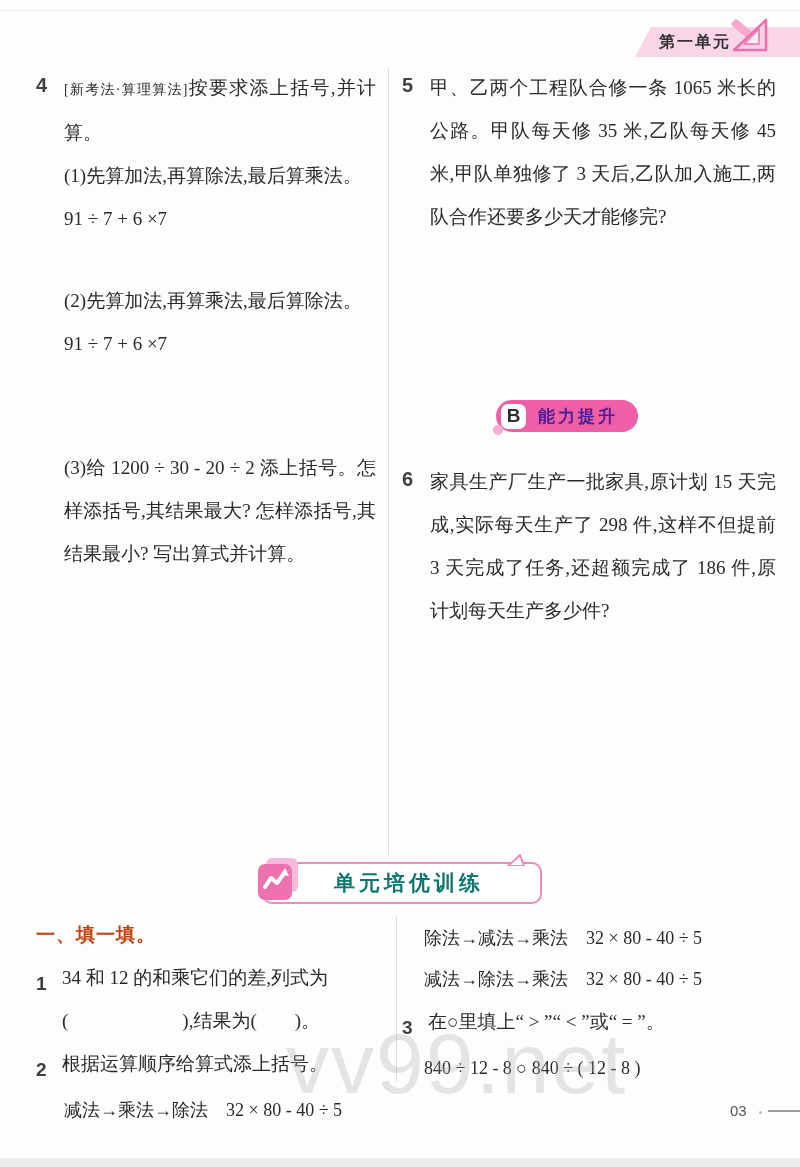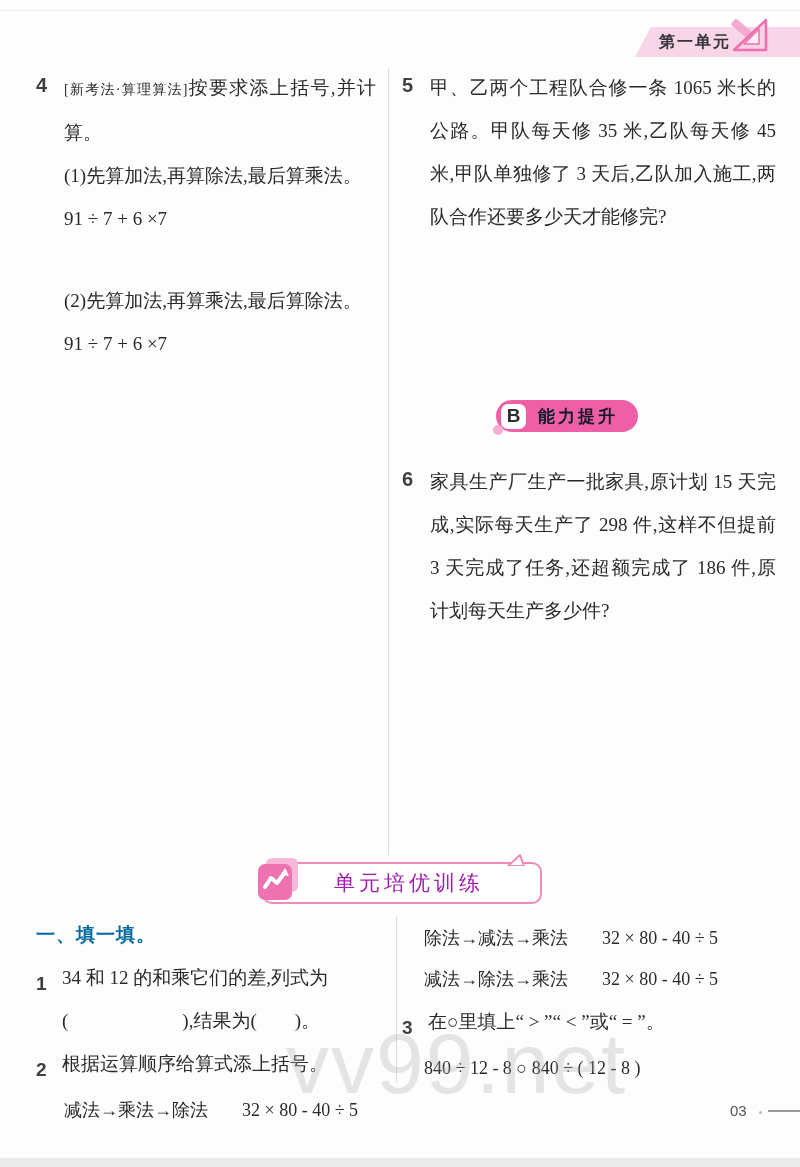--- a/index.html
+++ b/index.html
@@ -49,47 +49,47 @@
   .badge-dot {
     position:absolute; left:-3px; bottom:-3px; width:10px; height:10px;
     border-radius:50%; background:#f6aed4;
   }
   .badge-letter-box {
     position:relative; width:25px; height:25px; background:#fff; border-radius:7px;
     display:flex; align-items:center; justify-content:center;
     font-family:"Liberation Sans", sans-serif; font-weight:bold; font-size:19px; color:#2f2f2f;
   }
   .badge-label {
-    margin-left:12px; color:#0f172a;
+    margin-left:12px; color:#4c1d95;
     font-family:"Liberation Sans", sans-serif; font-weight:bold; font-size:17px; letter-spacing:3px;
   }
   .p6-wrap { margin-top:28px; }
 
   
   .banner {
     position:absolute; left:262px; top:862px; width:276px; height:38px;
     background:#fff; border:2px solid #f08ab9; border-radius:10px;
     display:flex; align-items:center; justify-content:center;
   }
   .banner-icon { position:absolute; left:-12px; top:-10px; width:50px; height:52px; }
   .banner-fold { position:absolute; right:14px; top:-10px; width:20px; height:12px; }
   .banner-title {
-    font-family:"Liberation Sans", sans-serif; font-weight:normal; font-size:21px;
-    color:#a21caf; letter-spacing:4px; padding-left:14px;
+    font-family:"Liberation Sans", sans-serif; font-weight:bold; font-size:21px;
+    color:#0f766e; letter-spacing:4px; padding-left:14px;
   }
 
   
   .col-b-left  { position:absolute; left:36px;  top:918px; width:350px; font-size:18px; line-height:41px; }
   .col-b-right { position:absolute; left:402px; top:918px; width:380px; font-size:18px; line-height:41px; }
   .sec-heading {
     font-family:"Liberation Sans", sans-serif; font-weight:bold; font-size:19px;
-    color:#0369a1; letter-spacing:1px; line-height:34px; margin-bottom:4px;
+    color:#c2410c; letter-spacing:1px; line-height:34px; margin-bottom:4px;
   }
   .col-b-left .problem .num, .col-b-right .problem .num { padding-top:7px; font-size:19px; width:26px; }
-  .order-row { display:flex; gap:34px; padding-left:28px; white-space:nowrap; }
+  .order-row { display:flex; gap:18px; padding-left:28px; white-space:nowrap; }
   .col-b-right .order-row { padding-left:22px; }
   .expr-line { padding-left:22px; white-space:nowrap; }
 
   
   .watermark {
     position:absolute; left:286px; top:1014px;
     font-family:"Liberation Sans", sans-serif; font-weight:normal; font-size:86px;
     color:rgba(172,172,172,0.30); letter-spacing:2px; pointer-events:none; z-index:5;
   }
 
@@ -127,20 +127,24 @@
       <div class="content">
         <div class="para"><span class="tag">[新考法·算理算法]</span><span>按要求添上括号,并计算。</span></div>
         <div class="part">
           <div class="para">(1)先算加法,再算除法,最后算乘法。</div>
           <div class="expr">91 ÷ 7 + 6 ×7</div>
         </div>
         <div class="part gap-sm">
           <div class="para">(2)先算加法,再算乘法,最后算除法。</div>
           <div class="expr">91 ÷ 7 + 6 ×7</div>
         </div>
+        <div class="part gap-lg">
+          <div class="para">(3)给 1200 ÷ 30 - 20 ÷ 2 添上括号。怎样添括号,其结果最大? 怎样添括号,其结果最小? 写出算式并计算。</div>
+
+        </div>
       </div>
     </div>
   </div>
 
   <div class="col-a-right">
     <div class="problem">
       <div class="num">5</div>
       <div class="content">甲、乙两个工程队合修一条 1065 米长的公路。甲队每天修 35 米,乙队每天修 45 米,甲队单独修了 3 天后,乙队加入施工,两队合作还要多少天才能修完?</div>
     </div>
 

